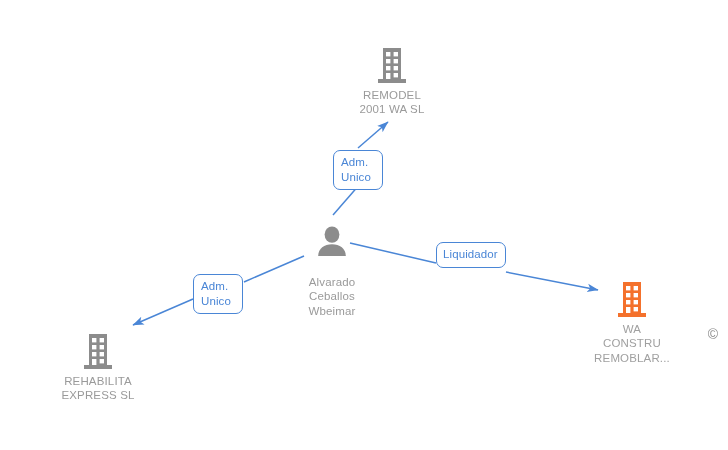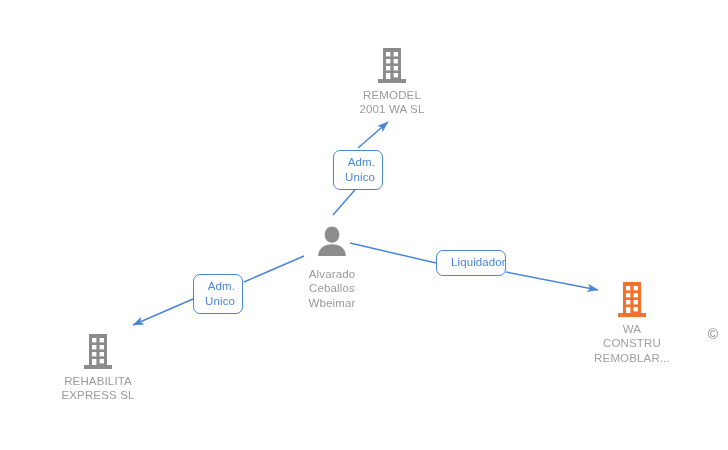--- a/index.html
+++ b/index.html
@@ -38,47 +38,47 @@
   .node-label {
     display: block;
     font-size: 11.5px;
     color: #9a9a9a;
     letter-spacing: .15px;
     margin-top: 4px;
     white-space: pre-line;
   }
   .node-label.person {
     color: #9a9a9a;
-    margin-top: 11px;
+    margin-top: 19px;
   }
   .node-company-orange .node-label { color: #a0a0a0; }
 
   
   #node-remodel     { left: 332px; top: 46px;  width: 120px; }
   #node-person      { left: 272px; top: 226px; width: 120px; }
   #node-rehabilita  { left: 38px;  top: 332px; width: 120px; }
   #node-wa-constru  { left: 572px; top: 280px; width: 120px; }
 
   
   .edge-label {
     position: absolute;
     border: 1.4px solid #4a86d6;
     border-radius: 7px;
     background: #ffffff;
     color: #4a86d6;
     font-size: 11.5px;
     line-height: 1.28;
-    text-align: right;
+    text-align: left;
     padding: 4px 7px 5px 7px;
     white-space: pre-line;
     letter-spacing: .1px;
   }
   #label-adm-unico-remodel   { left: 333px; top: 150px; width: 50px; }
   #label-adm-unico-rehab     { left: 193px; top: 274px; width: 50px; }
-  #label-liquidador          { left: 436px; top: 250px; width: 70px; padding: 4px 6px 5px 14px; }
+  #label-liquidador          { left: 436px; top: 242px; width: 70px; padding: 4px 6px 5px 6px; }
 
   
   #watermark {
     position: absolute;
     right: 10px;
     bottom: 8px;
     display: flex;
     align-items: center;
     gap: 4px;
     user-select: none;

